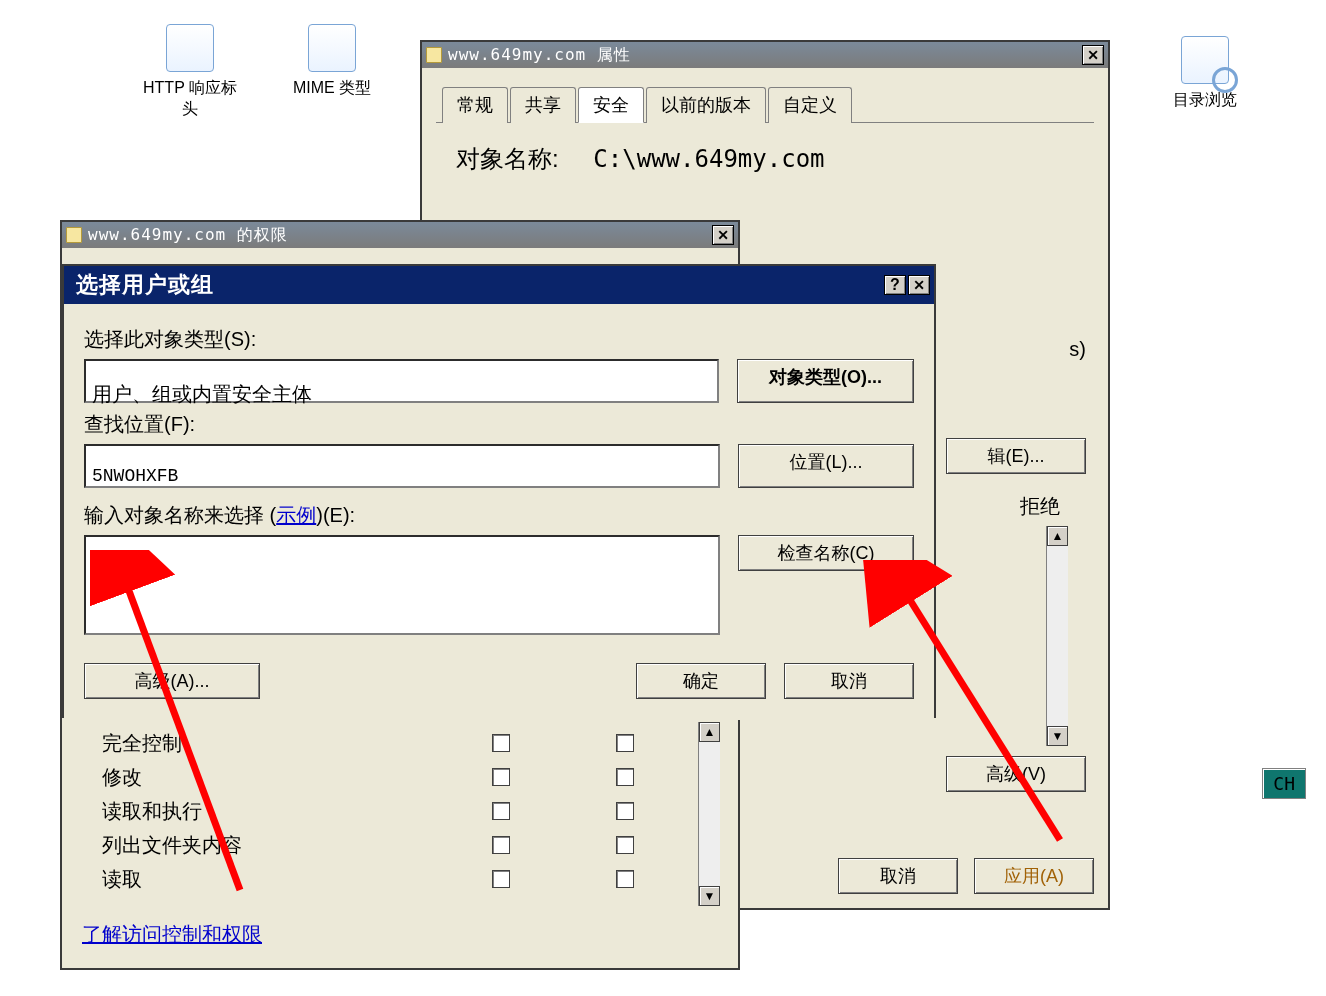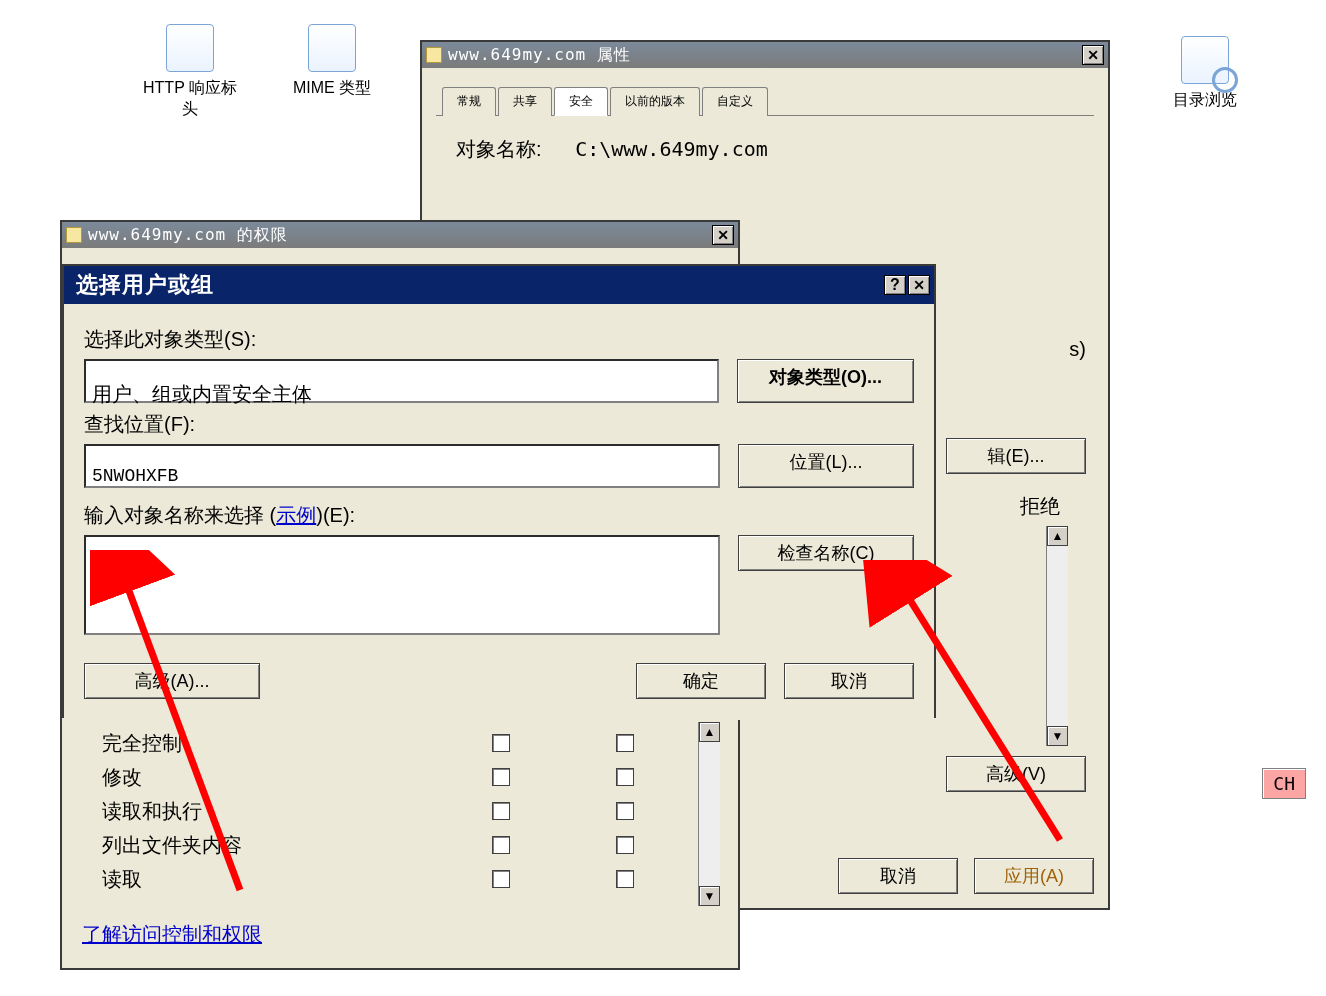--- a/index.html
+++ b/index.html
@@ -91,21 +91,21 @@
     }
     .tab {
       padding: 5px 14px;
       background: #ece9d8;
       border: 1px solid #808080;
       border-bottom: none;
       margin-right: 2px;
       border-radius: 3px 3px 0 0;
       position: relative;
       top: 1px;
-      font-size: 12px;
+      font-size: 18px;
       cursor: pointer;
     }
     .tab.active {
       background: #fff;
       border-bottom: 1px solid #fff;
       z-index: 1;
       font-weight: normal;
     }
 
     
@@ -151,21 +151,21 @@
     
     .red-arrow {
       position: absolute;
       pointer-events: none;
     }
 
     .lang-bar {
       position: absolute;
       right: 20px; top: 768px;
       border: 1px solid #808080;
-      background: #fca5a5;
+      background: #0f766e;
       padding: 4px 10px;
       font-family: monospace;
       font-size: 18px;
       box-shadow: 1px 1px 0 #fff inset;
     }
 
     .mag-ico {
       position: relative;
     }
     .mag-ico:after {
@@ -202,21 +202,21 @@
   </div>
   <div class="win-body" style="height: calc(100% - 26px); position:relative; padding:18px 14px;">
     <div class="tabs">
       <div class="tab">常规</div>
       <div class="tab">共享</div>
       <div class="tab active">安全</div>
       <div class="tab">以前的版本</div>
       <div class="tab">自定义</div>
     </div>
 
-    <div style="padding:10px 20px; font-size:20px;">
+    <div style="padding:10px 20px; font-size:24px;">
       <span style="margin-right:28px;">对象名称:</span>
       <span style="font-family: 'SimSun', monospace;">C:\www.649my.com</span>
     </div>
 
     <div style="position:absolute; right:22px; top:270px; font-size:20px;">s)</div>
 
     <div class="btn" style="position:absolute; right:22px; top:370px; width:140px;">辑(E)...</div>
 
     <div style="position:absolute; right:48px; top:425px; font-size:20px;">拒绝</div>
 

